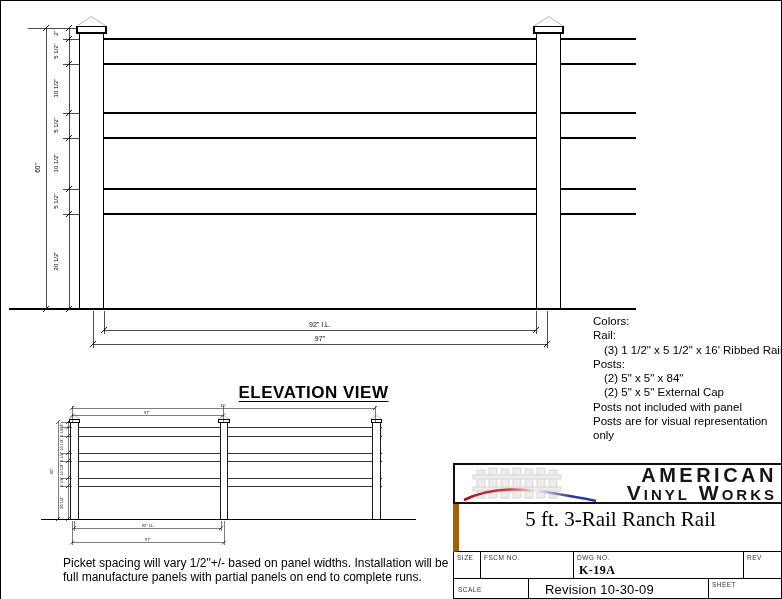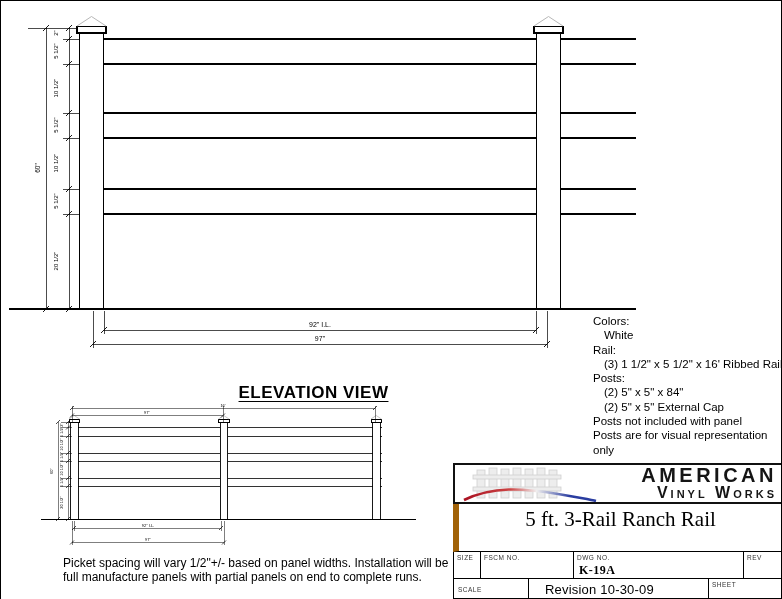--- a/index.html
+++ b/index.html
@@ -46,21 +46,21 @@
     border:2px solid #111;
     background:#fff;
     overflow:hidden;
   }
   .logo-art{position:absolute;left:8px;top:1px;}
   .logo-text{
     position:absolute;right:4px;top:1px;text-align:right;
     font-weight:bold;color:#151515;line-height:18px;
   }
   .logo-line1{font-size:20px;letter-spacing:3.5px;}
-  .logo-line2{font-size:16px;letter-spacing:3px;font-variant:small-caps;}
+  .logo-line2{font-size:21px;letter-spacing:3px;font-variant:small-caps;}
   .title-row{
     box-sizing:border-box;width:330px;height:48px;
     border-left:6px solid #a16207;border-right:1px solid #000;border-bottom:1px solid #000;
     text-align:center;
     font-family:"Liberation Serif",serif;
     font-size:21px;padding-top:3px;
   }
   .frow{display:flex;width:330px;box-sizing:border-box;}
   .fcell{
     box-sizing:border-box;position:relative;
@@ -187,21 +187,20 @@
         <text x="147" y="525.5" font-size="4" text-anchor="middle">92" I.L.</text>
         <text x="147" y="540" font-size="4" text-anchor="middle">97"</text>
       </g>
     </g>
   </svg>
 
   <div class="elev-title">ELEVATION VIEW</div>
 
   <div class="specs">
     <div>Colors:</div>
-    <div class="ind1">White</div>
     <div>Rail:</div>
     <div class="ind1">(3) 1 1/2" x 5 1/2" x 16' Ribbed Rail</div>
     <div>Posts:</div>
     <div class="ind1">(2) 5" x 5" x 84"</div>
     <div class="ind1">(2) 5" x 5" External Cap</div>
     <div>Posts not included with panel</div>
     <div>Posts are for visual representation only</div>
   </div>
 
   <div class="notes">Picket spacing will vary 1/2"+/- based on panel widths.  Installation will be full manufacture panels with partial panels on end to complete runs.</div>

